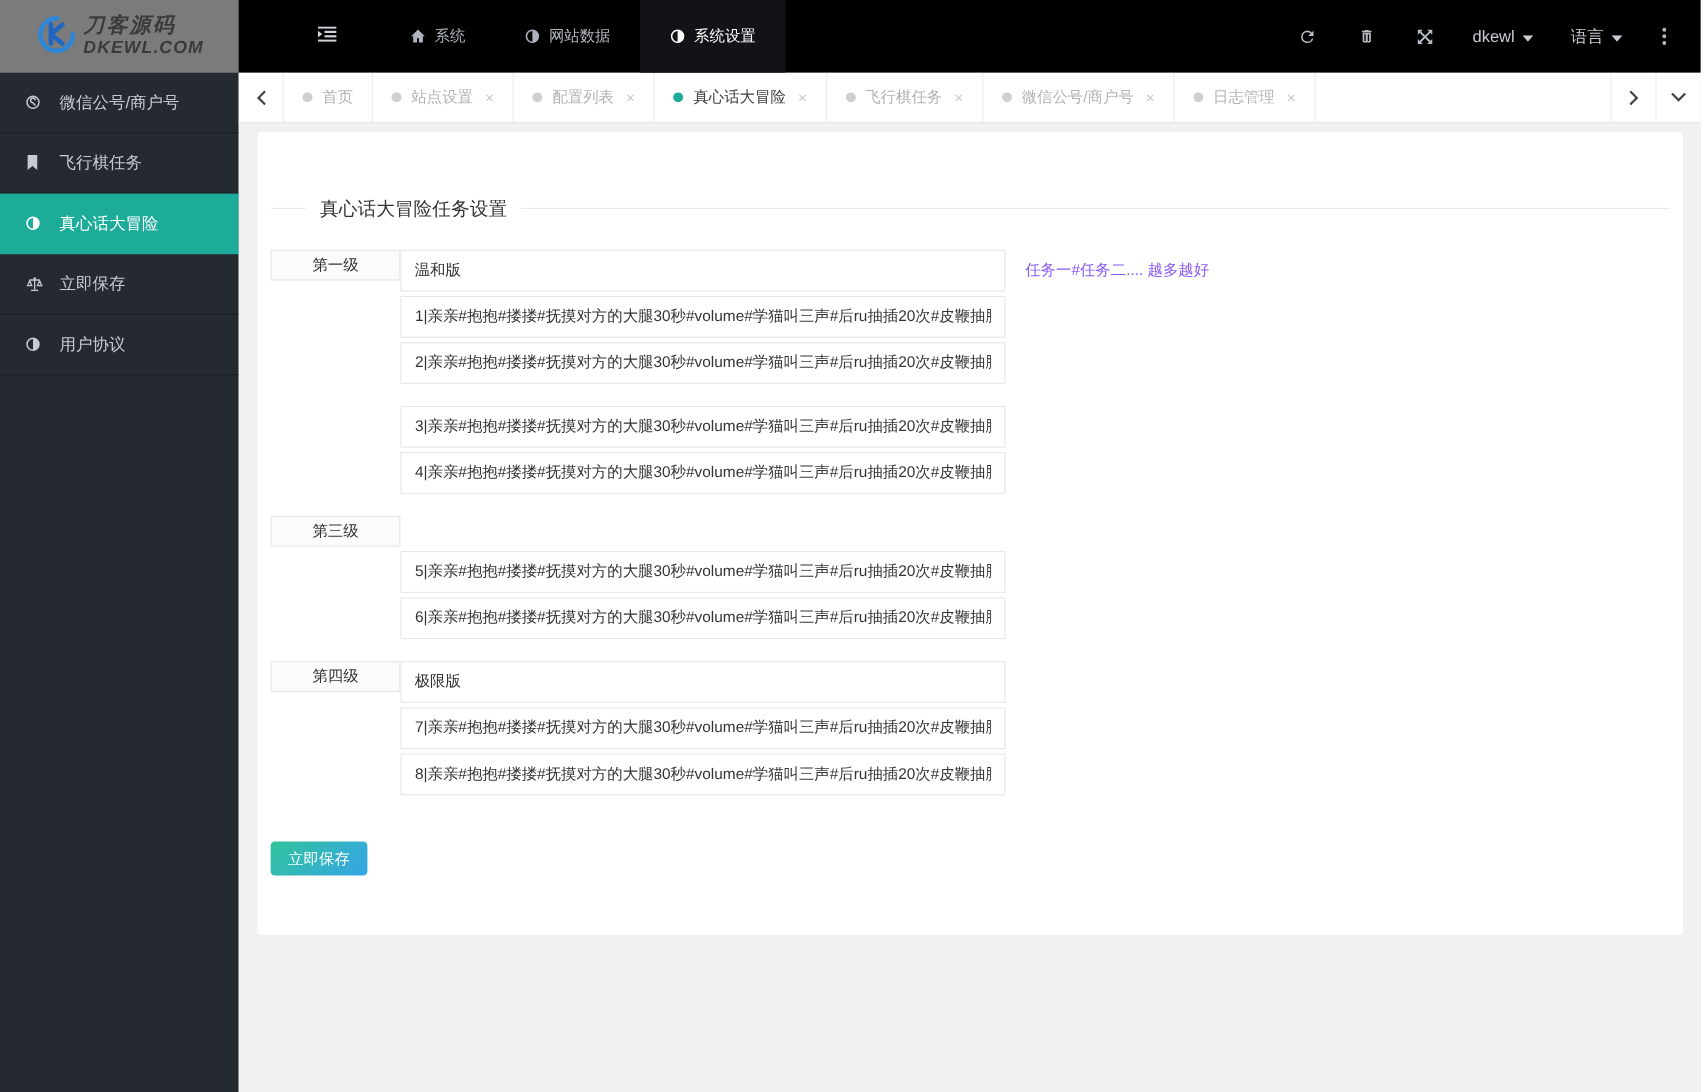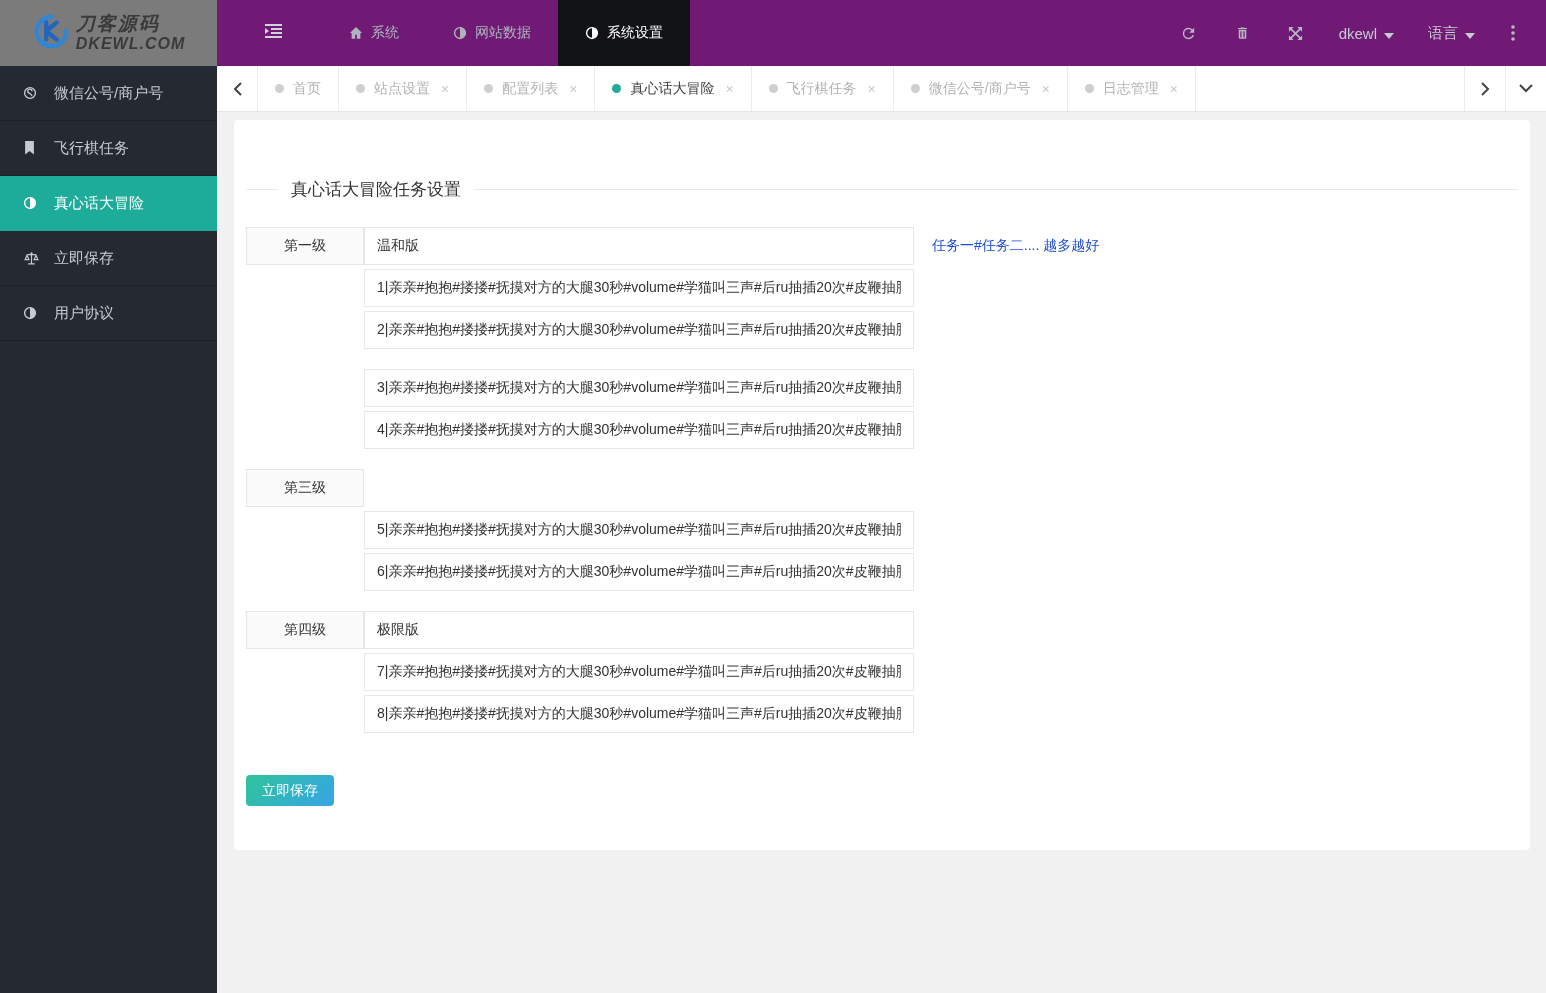--- a/index.html
+++ b/index.html
@@ -1,21 +1,21 @@
 <!DOCTYPE html>
 <html><head>
 <meta charset="utf-8">
 <style>
   * { margin:0; padding:0; box-sizing:border-box; }
   html,body { width:1546px; height:993px; overflow:hidden;
     font-family:"Liberation Sans","DejaVu Sans",sans-serif; background:#f1f1f1; }
 
   
   .header { position:absolute; top:0; left:0; width:1546px; height:66px;
-    background:#701a75; display:flex; align-items:stretch; z-index:10; }
+    background:#000000; display:flex; align-items:stretch; z-index:10;gap:24px; }
   .logo { width:217px; height:66px; background:#7b7b7b; display:flex;
     align-items:center; justify-content:center; gap:6px; cursor:pointer; flex:none; }
   .logo-mark { flex:none; }
   .logo-text { display:flex; flex-direction:column; line-height:1; }
   .logo-title { font-size:19px; font-weight:900; color:#3a3a3a; letter-spacing:2px; font-style:italic; }
   .logo-sub { font-size:16px; font-weight:800; color:#3a3a3a; font-style:italic; margin-top:3px; letter-spacing:1px; }
 
   .nav-zone { display:flex; align-items:stretch; flex:1; }
   .hamburger { display:flex; align-items:center; padding:0 26px; margin-left:22px;
     color:#cfd3da; cursor:pointer; }
@@ -61,27 +61,27 @@
   .panel { position:absolute; top:8px; left:17px; right:16px; height:730px;
     background:#fff; border-radius:4px; padding:0 12px; }
   .panel-title-row { display:flex; align-items:center; margin-top:58px; }
   .dash { width:32px; height:1px; background:#e8e8e8; flex:none; }
   .ptitle { font-size:17px; color:#333; padding:0 13px; white-space:nowrap; }
   .tline { flex:1; height:1px; background:#e8e8e8; }
 
   .form-area { margin-top:26px; margin-left:0; }
   .group { margin-bottom:20px; }
   .ghead { display:flex; align-items:stretch; }
-  .glabel { width:118px; height:38px; flex:none; border:1px solid #e7e7e7; background:#fbfbfb;
+  .glabel { width:118px; height:28px; flex:none; border:1px solid #e7e7e7; background:#fbfbfb;
     display:flex; align-items:center; justify-content:center; font-size:14px; color:#333; }
   .ginput { width:550px; height:38px; border:1px solid #e7e7e7; background:#fff;
     padding:0 12px; font-size:14px; color:#333; outline:none; border-radius:0;
     font-family:"Liberation Sans","DejaVu Sans",sans-serif; }
   .ginput.task { display:block; margin-left:118px; margin-top:4px; }
-  .hint { align-self:center; margin-left:18px; color:#1d4ed8; font-size:14px; white-space:nowrap; }
+  .hint { align-self:center; margin-left:18px; color:#8b5cf6; font-size:14px; white-space:nowrap; }
   .hint:empty { display:none; }
 
   .save-btn { display:inline-block; margin-top:22px; height:31px;
     padding:0 16px; border:none; border-radius:4px; color:#fff; font-size:14px;
     background:linear-gradient(135deg,#30c39b 0%,#36a5e7 100%); cursor:pointer;
     font-family:"Liberation Sans","DejaVu Sans",sans-serif; }
 </style>
 </head>
 <body>
 

